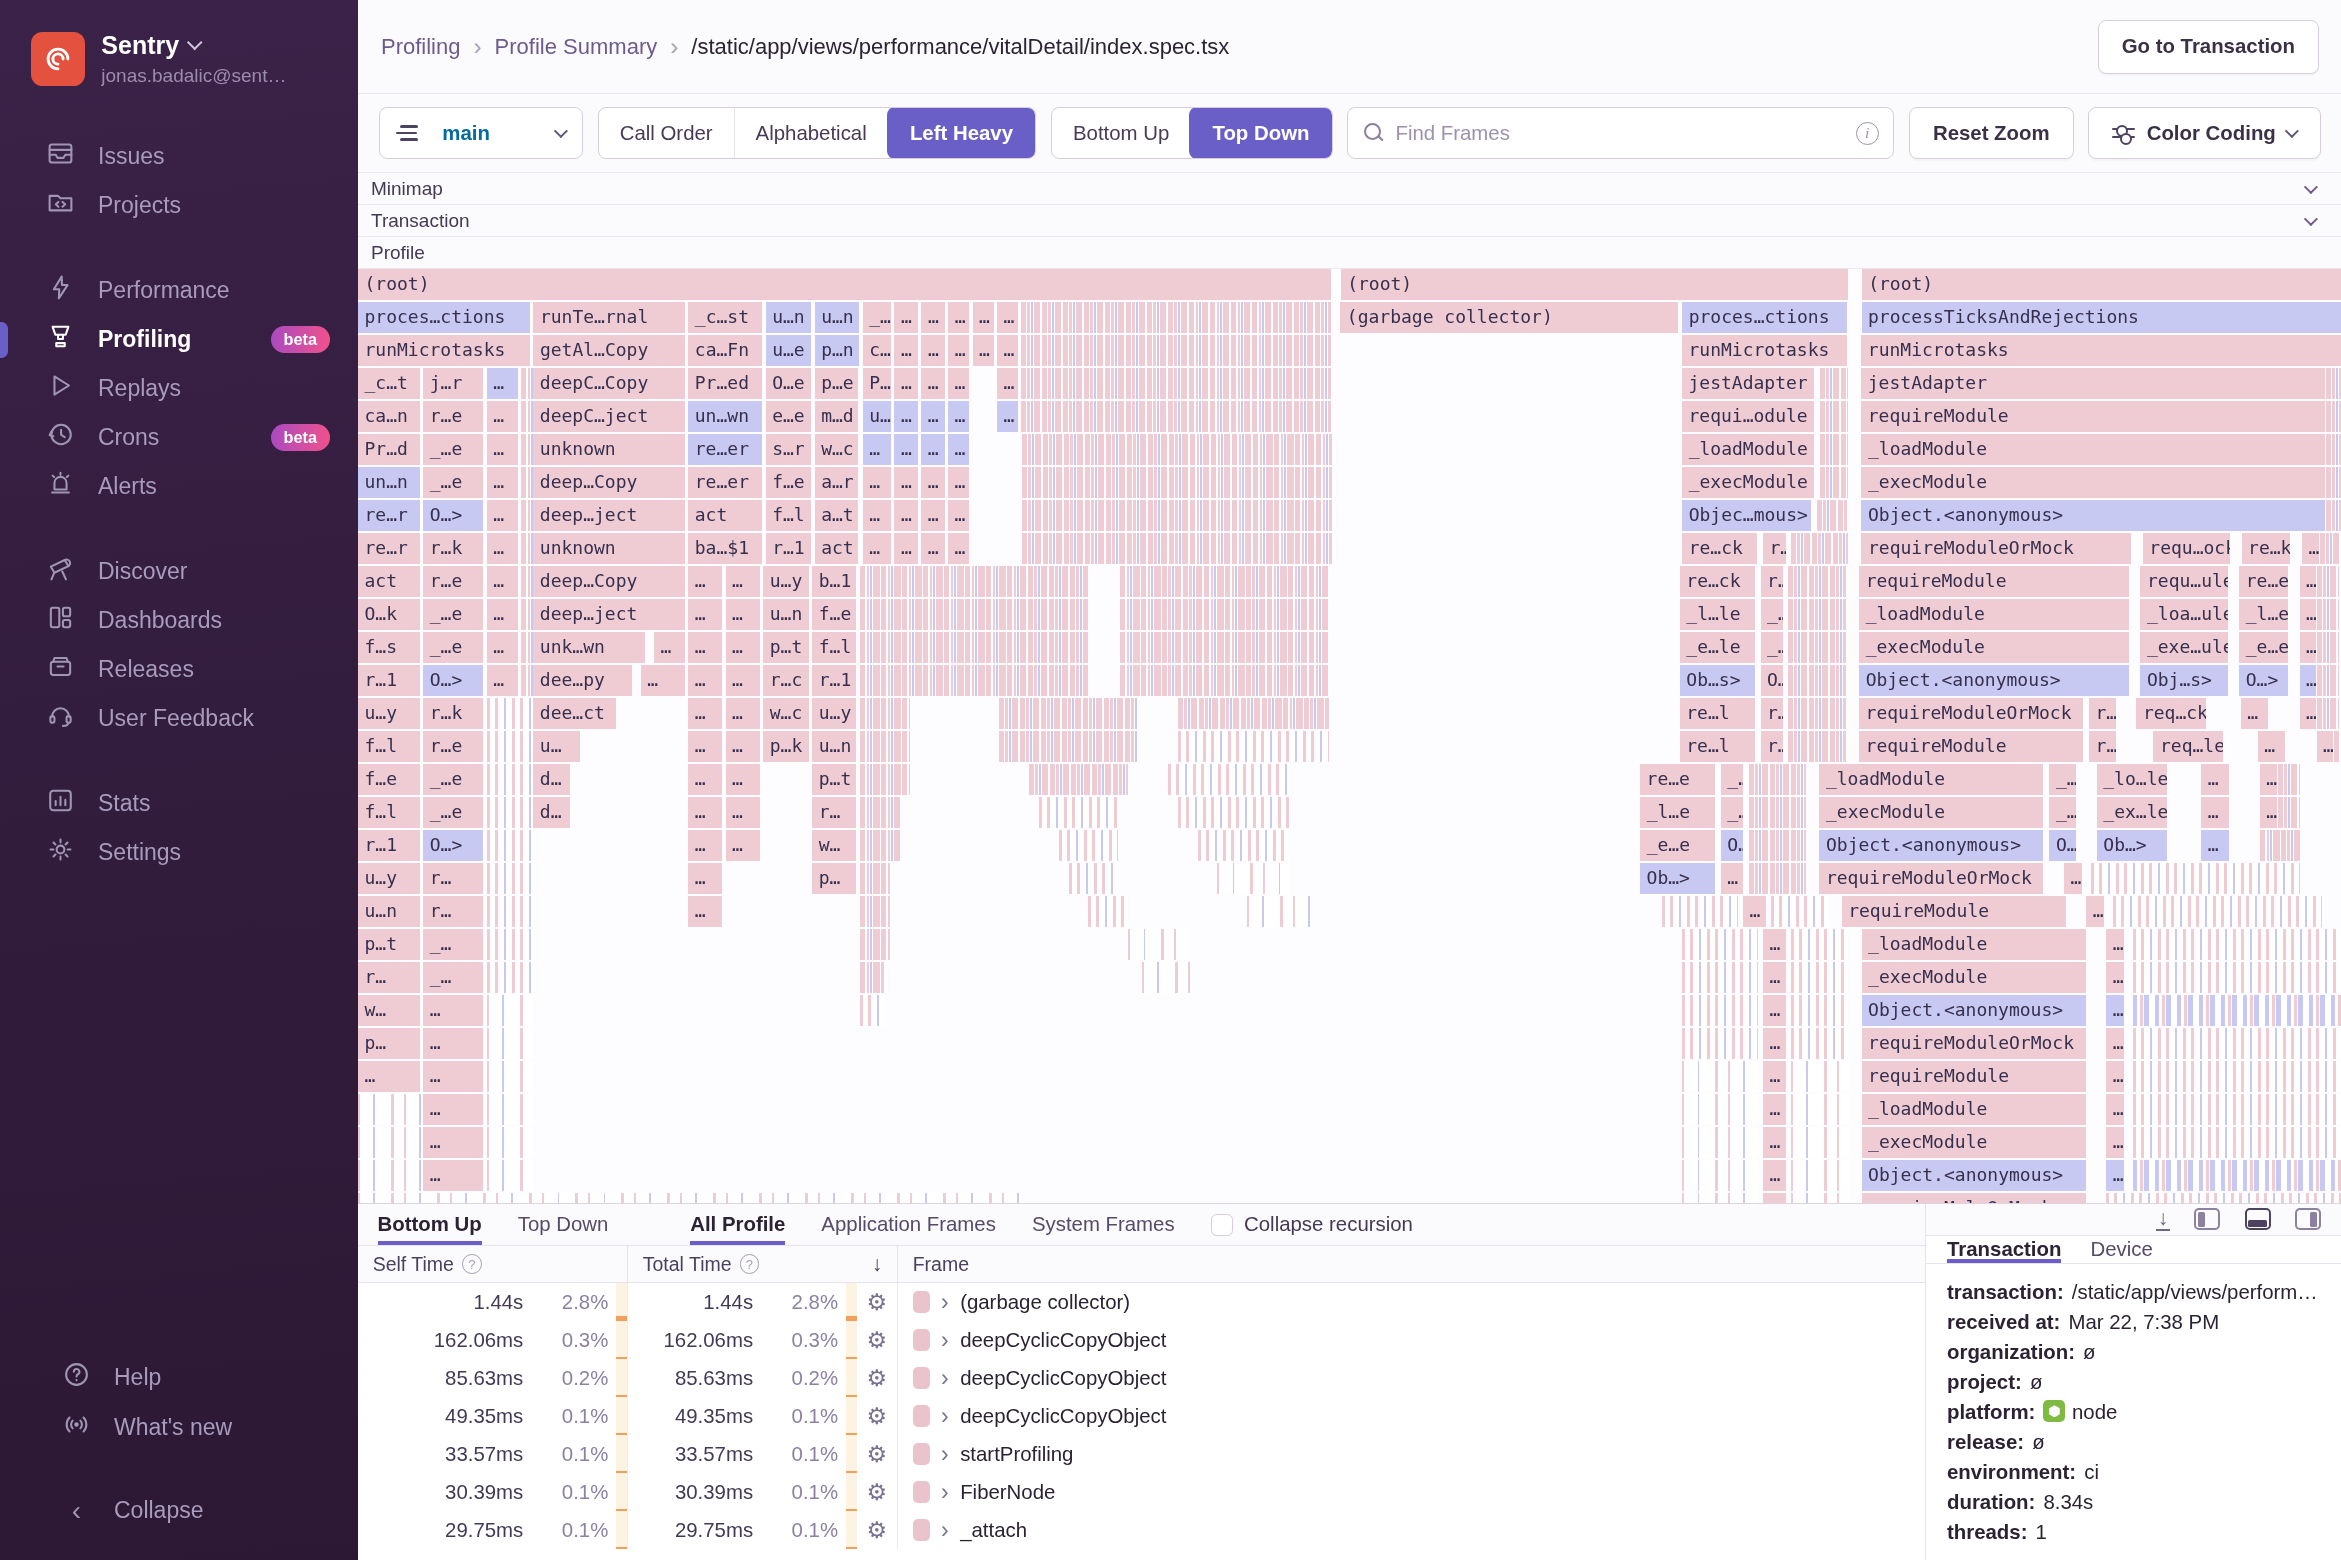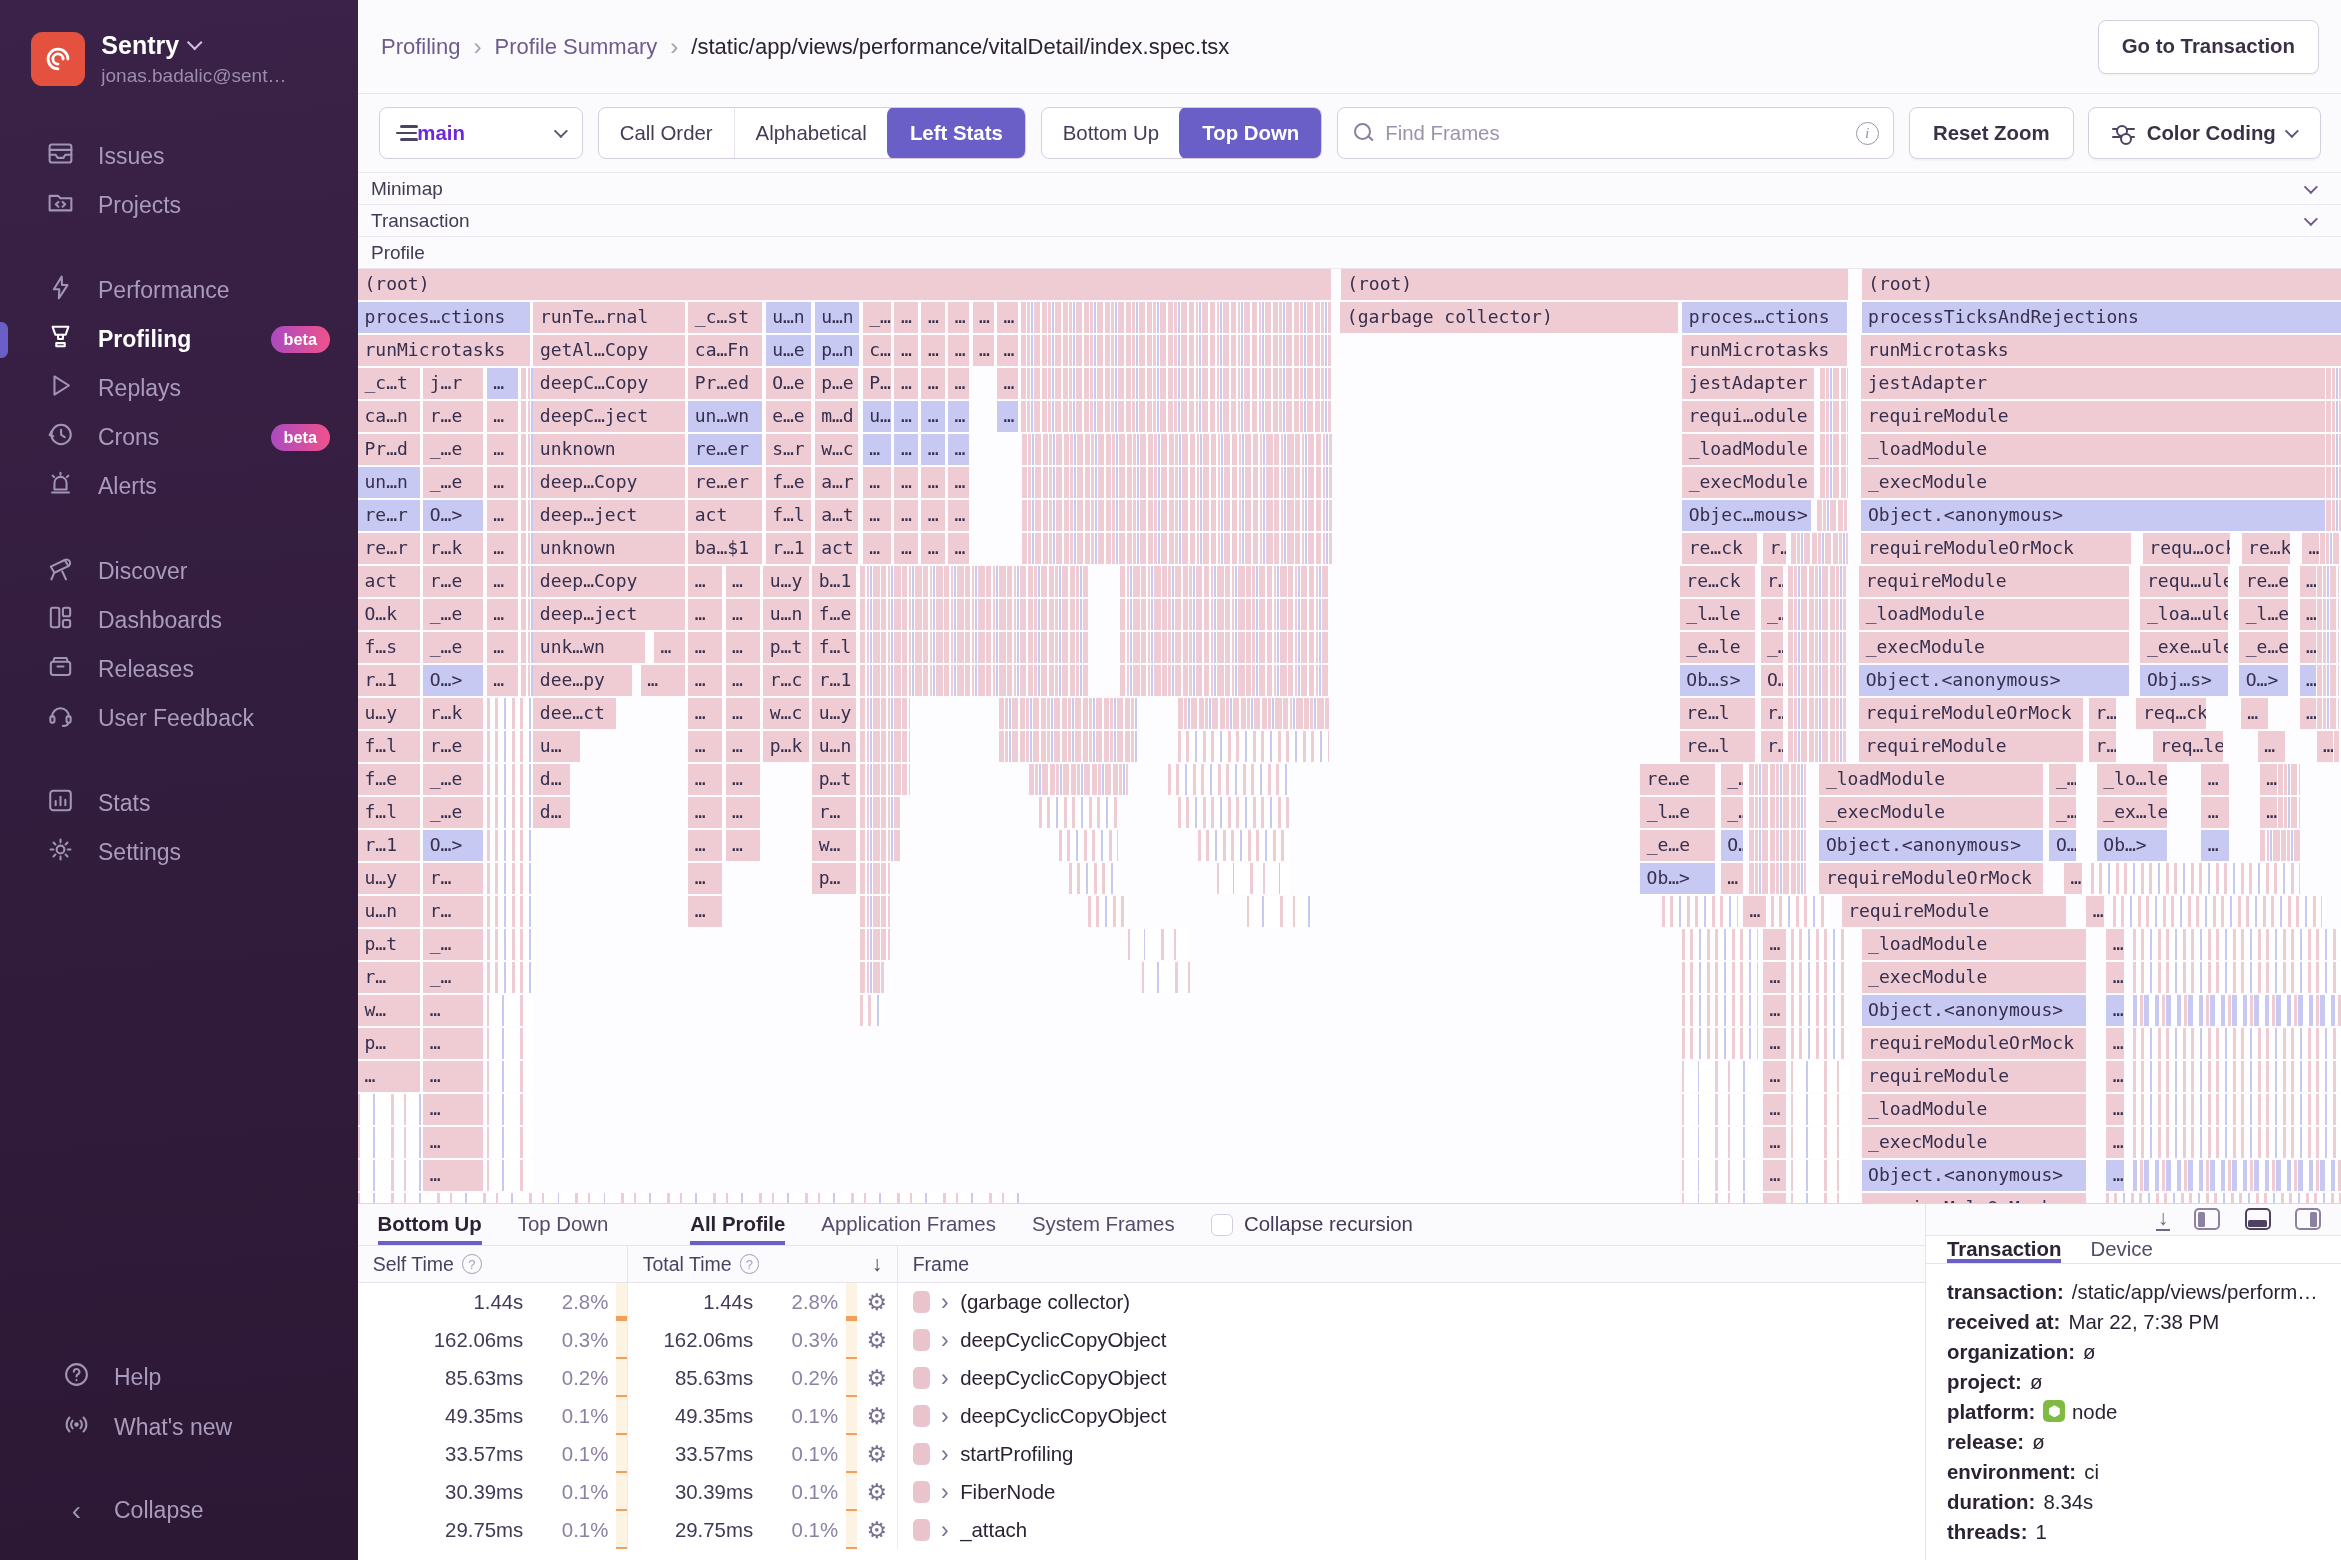--- a/index.html
+++ b/index.html
@@ -29,21 +29,21 @@
   .main { position:absolute; left:358px; top:0; width:1984px; height:1560px; background:#fbfafc; }
   .hdr { height:94px; display:flex; align-items:center; padding:0 23px; border-bottom:0.8px solid #eae4ef; }
   .crumbs { display:flex; align-items:center; gap:13px; font-size:22px; }
   .crumb-link { color:#6e5b8e; cursor:pointer; }
   .crumb-sep { color:#a99db8; font-size:24.4px; }
   .crumb-cur { color:#2b2233; }
   .btn { background:#fff; border:0.8px solid #d6cddf; border-radius:8.1px; font-size:20.4px; font-weight:bold; color:#3a3147; display:inline-flex; align-items:center; justify-content:center; height:54px; padding:0 23px; cursor:pointer; box-shadow:0 1.6px 1.6px rgba(40,20,60,.03); white-space:nowrap; }
   .hdr .btn { margin-left:auto; }
 
   .toolbar { height:79px; display:flex; align-items:center; gap:14.7px; padding:0 21px; border-bottom:0.8px solid #eae4ef; }
-  .select { width:204px; height:52px; background:#fff; border:0.8px solid #d6cddf; border-radius:8.1px; display:flex; align-items:center; padding:0 16.3px; gap:0; font-size:20.4px; font-weight:bold; color:#6d28d9; cursor:pointer; }
+  .select { width:204px; height:52px; background:#fff; border:0.8px solid #d6cddf; border-radius:8.1px; display:flex; align-items:center; padding:0 16.3px; gap:25px; font-size:20.4px; font-weight:bold; color:#0369a1; cursor:pointer; }
   .select .chev2 { margin-left:auto; }
   .chev2 { width:9.8px; height:9.8px; border-right:2.1px solid #5f5472; border-bottom:2.1px solid #5f5472; transform:rotate(45deg); display:inline-block; margin-top:-3.3px; }
   .list-ico { display:inline-block; width:21px; }
   .list-ico i { display:block; height:2.4px; background:#4d425f; margin:4.1px 0; border-radius:1.6px; }
   .list-ico i:nth-child(1){ width:18px; margin-left:3.3px;} .list-ico i:nth-child(2){ width:21px;} .list-ico i:nth-child(3){ width:18px; margin-left:3.3px;}
   .seg { display:flex; background:#fff; border:0.8px solid #d6cddf; border-radius:8.1px; overflow:hidden; height:52px; }
   .seg-btn { display:flex; align-items:center; padding:0 21px; font-size:20.4px; color:#473a57; cursor:pointer; border-left:0.8px solid #e7e1ec; }
   .seg-btn:first-child { border-left:none; }
   .seg-btn.on { background:#6a5fc7; color:#fff; font-weight:bold; border-radius:8.1px; margin:-0.8px; border:none; padding:0 23px; }
   .search { flex:1; height:52px; background:#fff; border:0.8px solid #d6cddf; border-radius:8.1px; display:flex; align-items:center; padding:0 14.7px; gap:11.4px; }
@@ -282,21 +282,21 @@
           <i></i>
           <i></i>
           <i></i>
         </span>
       <span>main</span>
       <span class="chev2"></span>
     </div>
     <div class="seg" id="seg-sort">
         <span class="seg-btn">Call Order</span>
         <span class="seg-btn">Alphabetical</span>
-        <span class="seg-btn on">Left Stats</span>
+        <span class="seg-btn on">Left Heavy</span>
       </div>
     <div class="seg" id="seg-dir">
         <span class="seg-btn">Bottom Up</span>
         <span class="seg-btn on">Top Down</span>
       </div>
     <div class="search">
       <span class="mag"></span>
       <input placeholder="Find Frames" style="">
       <span class="info-i">i</span>
     </div>

